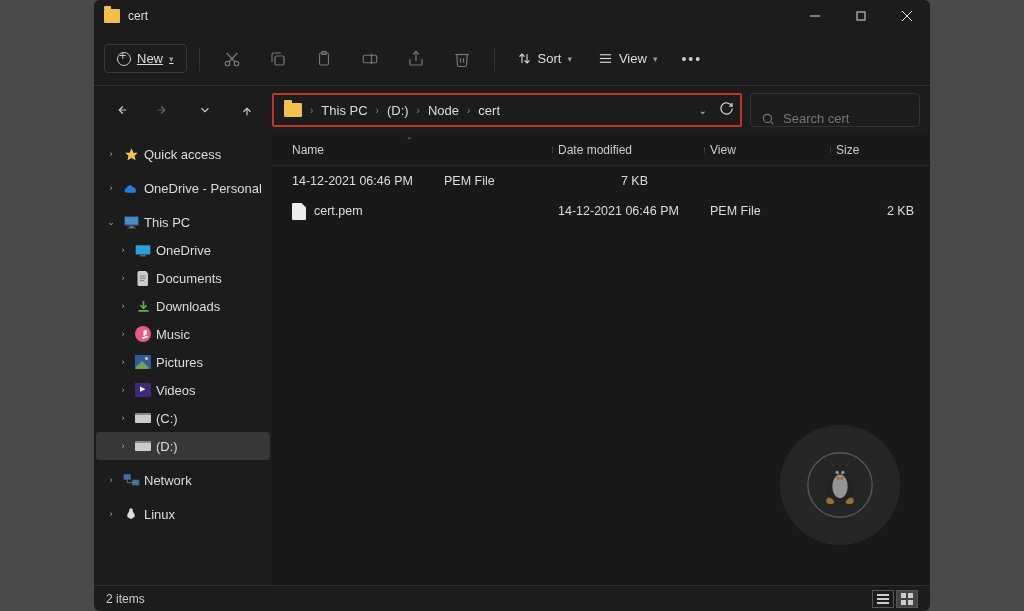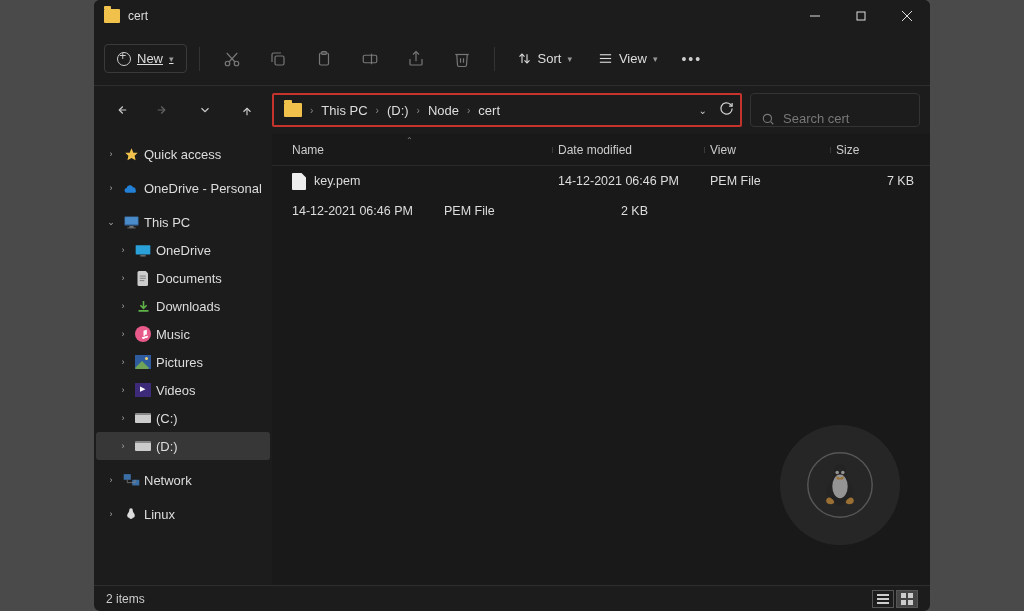--- a/index.html
+++ b/index.html
@@ -382,29 +382,29 @@
 
     <div class="content">
       <div class="columns">
         <div class="col col-name"><span>Name</span><span class="sortarr">⌃</span></div>
         <div class="col col-date sep"><span>Date modified</span></div>
         <div class="col col-type sep"><span>View</span></div>
         <div class="col col-size sep"><span>Size</span></div>
       </div>
       <div class="rows">
         <div class="file-row">
-          <div class="cell-name">
-              <div class="file-ico"></div>
-              <span>key.pem</span>
-            </div>
           <div class="cell-date">14-12-2021 06:46 PM</div>
           <div class="cell-type">PEM File</div>
           <div class="cell-size">7 KB</div>
         </div>
         <div class="file-row">
+          <div class="cell-name">
+              <div class="file-ico"></div>
+              <span>cert.pem</span>
+            </div>
           <div class="cell-date">14-12-2021 06:46 PM</div>
           <div class="cell-type">PEM File</div>
           <div class="cell-size">2 KB</div>
         </div>
       </div>
       <div class="watermark">
         <svg viewBox="0 0 100 100">
             <circle cx="50" cy="50" r="46" fill="none" stroke="#777" stroke-width="2"></circle>
             <path d="M50 20c-6 0-9 5-9 11 0 5-1 9-6 16s-6 13-3 19c2 4 6 6 9 6 1 4 4 7 9 7s8-3 9-7c3 0 7-2 9-6 3-6 2-12-3-19s-6-11-6-16c0-6-3-11-9-11z" fill="#222"></path>
             <ellipse cx="50" cy="52" rx="11" ry="17" fill="#ddd"></ellipse>

